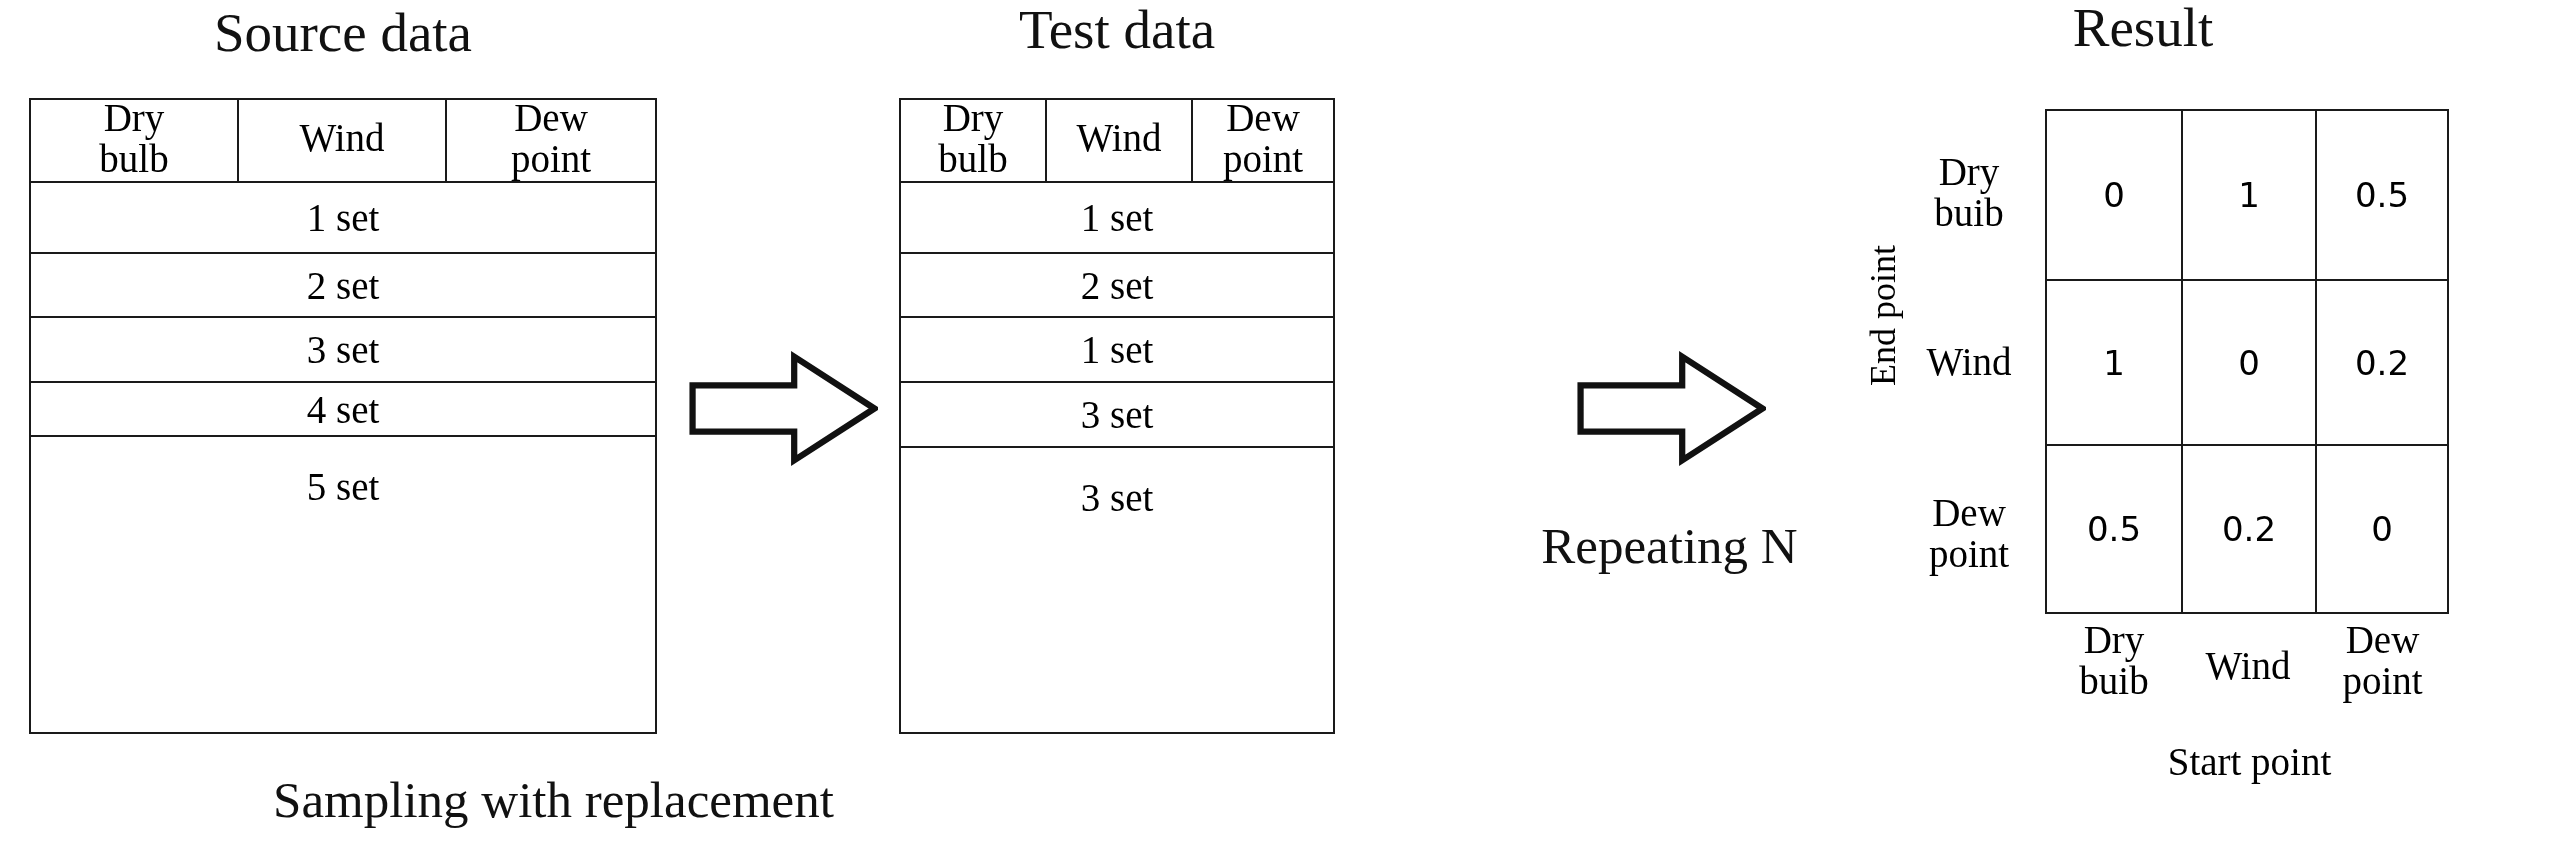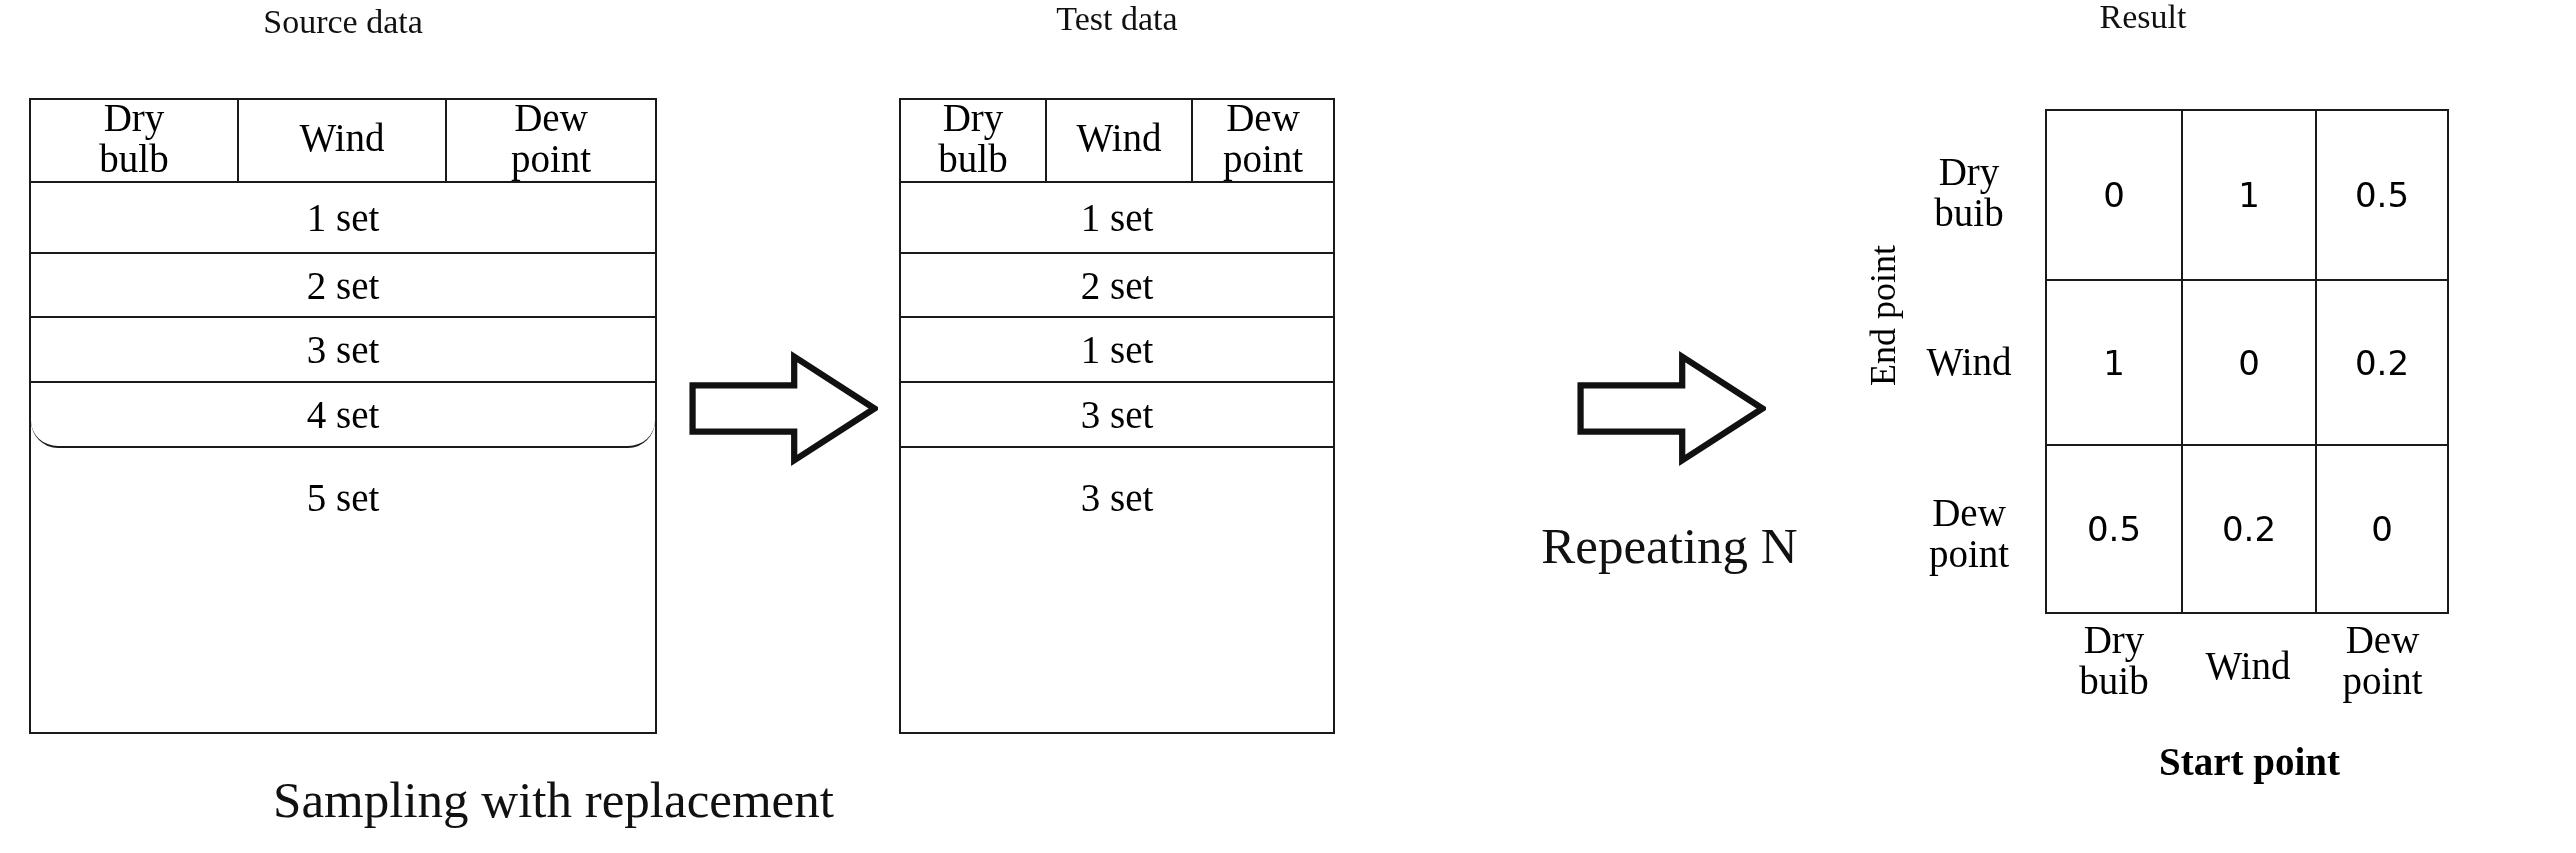--- a/index.html
+++ b/index.html
@@ -17,21 +17,21 @@
   }
 
   .stage {
     position: absolute;
     inset: 0;
   }
 
   
   .title {
     position: absolute;
-    font-size: 34px;
+    font-size: 55px;
     line-height: 1;
     text-align: center;
     white-space: nowrap;
     color: #111;
   }
   .caption {
     position: absolute;
     font-size: 51px;
     line-height: 1.02;
     text-align: center;
@@ -153,21 +153,21 @@
         <div>
           <div>Dew</div>
           <div>point</div>
         </div>
       </div>
     </div>
 
     <div class="body-row" style="height:71px;">1 set</div>
     <div class="body-row" style="height:64px;">2 set</div>
     <div class="body-row" style="height:65px;">3 set</div>
-    <div class="body-row" style="height:65px;border-radius:27px;">4 set</div>
+    <div class="body-row" style="height:54px;">4 set</div>
     <div class="body-row" style="height:98px;">5 set</div>
   </div>
 
   <div class="arrow" style="left:689px; top:346px; width:189px; height:125px;">
     <svg viewBox="0 0 212 140" preserveAspectRatio="none">
       <polygon points="4,44 118,44 118,12 208,70 118,128 118,96 4,96" fill="#ffffff" stroke="#111111" stroke-width="7" stroke-linejoin="miter"></polygon>
     </svg>
   </div>
 
   <div class="title" style="left:899px; top:1.8px; width:436px;">Test data</div>
@@ -247,16 +247,16 @@
     <div>buib</div>
   </div>
   <div class="col-label" style="left:2181px; top:646px; width:134px;">
     <div>Wind</div>
   </div>
   <div class="col-label" style="left:2315px; top:620px; width:135px;">
     <div>Dew</div>
     <div>point</div>
   </div>
 
-  <div class="axis-caption" style="left:2080px; top:739px; width:339px;font-weight:bold;">Start point</div>
+  <div class="axis-caption" style="left:2080px; top:739px; width:339px;">Start point</div>
 
 </div>
 
 
 </body></html>

